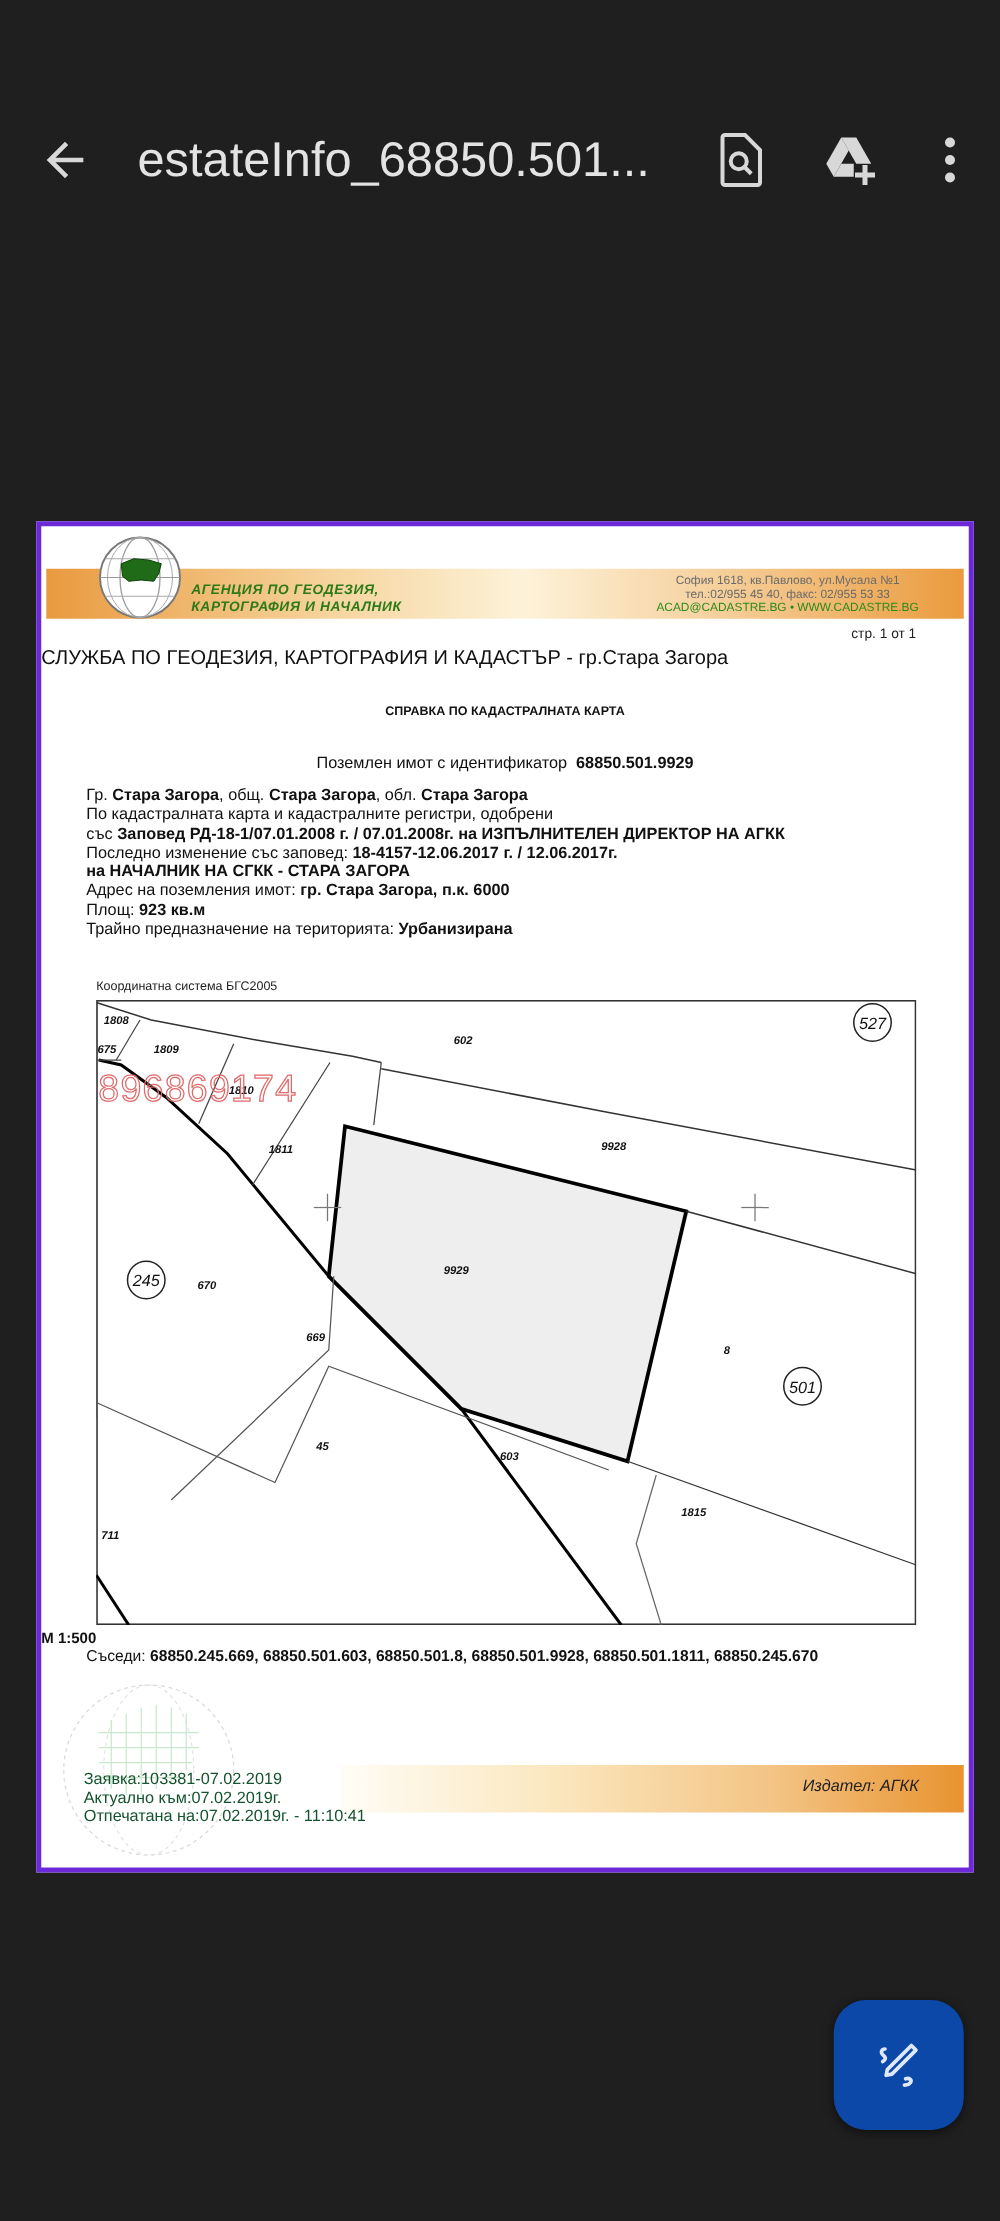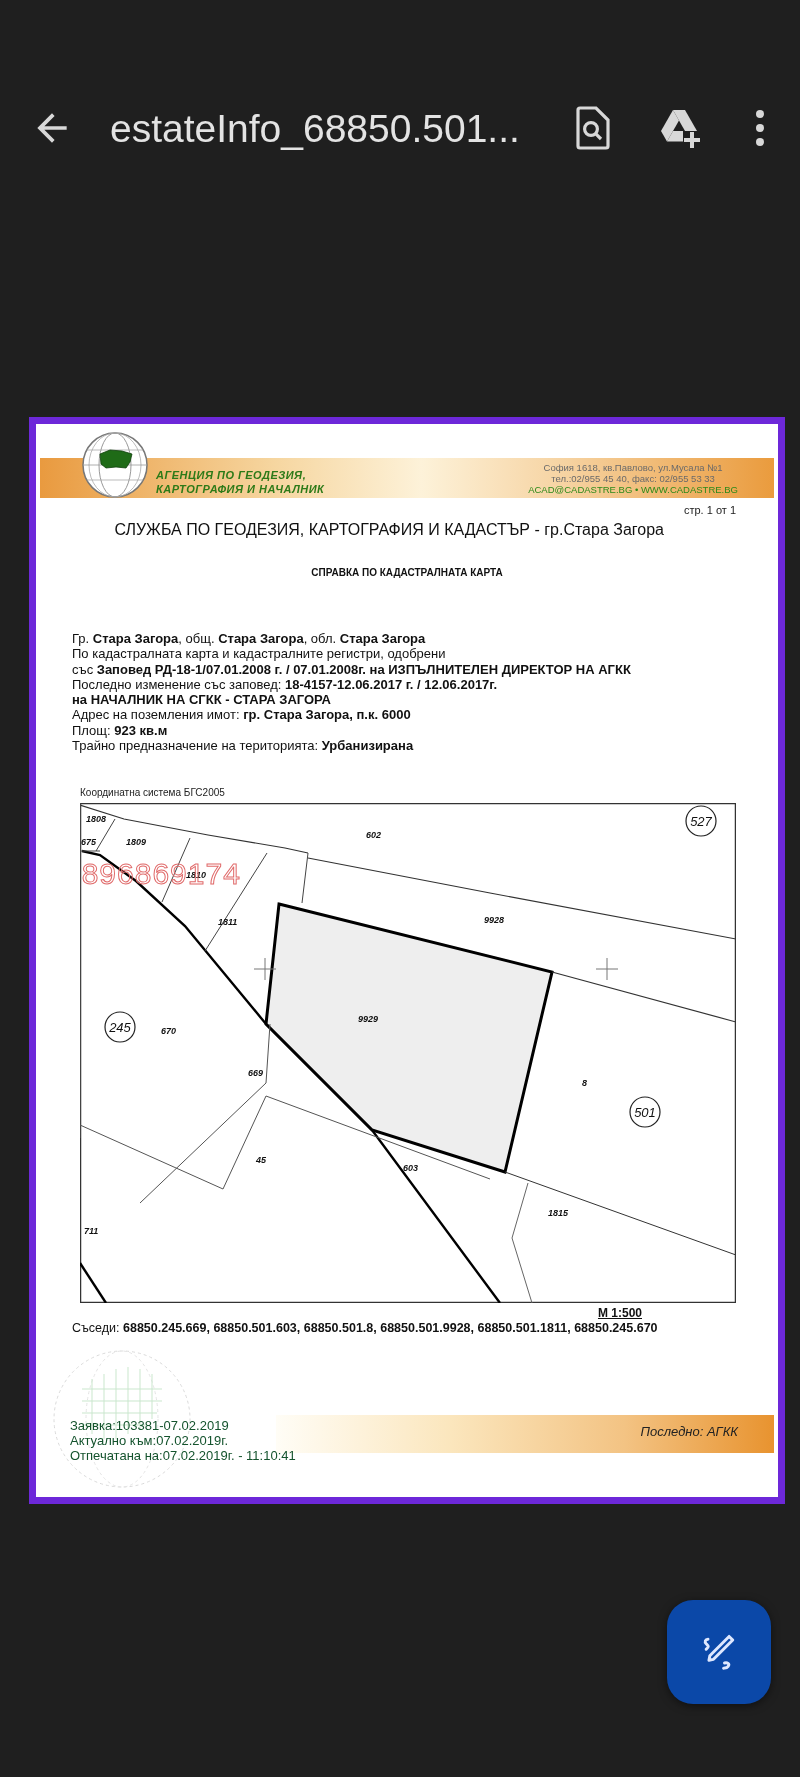--- a/index.html
+++ b/index.html
@@ -5,36 +5,36 @@
   html, body { margin:0; padding:0; }
   body {
     width:800px; height:1777px; background:#1f1f1f; position:relative; overflow:hidden;
     font-family:"Liberation Sans", sans-serif;
   }
   .appbar { position:absolute; left:0; top:80px; width:800px; height:100px;padding-left:20px; }
   .back { position:absolute; left:30px; top:26px; width:44px; height:44px; cursor:pointer; }
   .title { position:absolute; left:110px; top:26px; color:#e3e3e3; font-size:39px; line-height:46px; white-space:nowrap; }
   .act { position:absolute; top:24px; width:48px; height:48px; cursor:pointer; }
 
-  .page { position:absolute; left:29px; top:417px; width:742px; height:1073px; background:#fff; border:7px solid #6d28d9; overflow:hidden; }
+  .page { position:absolute; left:29px; top:417px; width:742px; height:1073px; background:#fff; border:4px solid #6d28d9; overflow:hidden; }
   .hdr-band { position:absolute; left:4px; top:34px; width:734px; height:40px;
     background:linear-gradient(90deg,#e99a3f 0%,#f6d6a0 32%,#fdf2d9 52%,#f6d2a0 72%,#ea9b3d 100%); }
   .globe { position:absolute; left:44px; top:6px; width:70px; height:70px; }
   .agency { position:absolute; left:120px; top:44px; color:#2d7a18; font-size:11px; font-style:italic; font-weight:bold; letter-spacing:0.5px; line-height:14px; }
   .contact { position:absolute; right:40px; top:38px; text-align:center; font-size:9.5px; line-height:11px; color:#6a6a6a; }
   .contact .web { color:#2d8a1a; }
   .pageno { position:absolute; right:42px; top:80px; font-size:11px; color:#222; }
-  .office { position:absolute; left:0; width:628px; top:97px; text-align:right; font-size:16px; color:#111; }
+  .office { position:absolute; left:0; width:628px; top:97px; text-align:left; font-size:16px; color:#111; }
   .doctitle { position:absolute; left:0; width:742px; top:143px; text-align:center; font-size:10px; font-weight:bold; color:#111; }
   .ident { position:absolute; left:0; width:742px; top:181px; text-align:center; font-size:13px; color:#111; }
   .info { position:absolute; left:36px; top:207px; font-size:13px; line-height:15.3px; color:#111; }
   .info b { font-weight:bold; }
   .coordsys { position:absolute; left:44px; top:363px; font-size:10px; color:#222; }
   .map { position:absolute; left:44px; top:379px; width:656px; height:500px; }
-  .scale { position:absolute; left:0; width:606px; top:882px; text-align:right; font-size:12px; font-weight:bold; color:#111;text-decoration:underline; }
+  .scale { position:absolute; left:0; width:606px; top:882px; text-align:left; font-size:12px; font-weight:bold; color:#111; }
   .neighbors { position:absolute; left:36px; top:897px; font-size:12.5px; color:#111; white-space:nowrap; }
   .ftr-band { position:absolute; left:240px; top:991px; width:498px; height:38px;
     background:linear-gradient(90deg,#fffdf6 0%,#fbe6bd 35%,#f3c383 70%,#e8932f 100%); }
   .publisher { position:absolute; right:40px; top:1000px; font-size:13px; font-style:italic; color:#222; }
   .stamp { position:absolute; left:6px; top:915px; width:160px; height:150px; opacity:0.55; }
   .meta { position:absolute; left:34px; top:994px; font-size:13px; line-height:15px; color:#14532d; }
 
   .fab { position:absolute; left:667px; top:1600px; width:104px; height:104px; border-radius:26px; background:#0b48a8;
     box-shadow:0 2px 8px rgba(0,0,0,0.5); cursor:pointer; }
   .fab svg { position:absolute; left:30px; top:30px; }
@@ -90,20 +90,24 @@
   </div>
   <div class="contact">
     <div>София 1618, кв.Павлово, ул.Мусала №1</div>
     <div>тел.:02/955 45 40, факс: 02/955 53 33</div>
     <div class="web">ACAD@CADASTRE.BG • WWW.CADASTRE.BG</div>
   </div>
   <div class="pageno">стр. 1 от 1</div>
 
   <div class="office">СЛУЖБА ПО ГЕОДЕЗИЯ, КАРТОГРАФИЯ И КАДАСТЪР - гр.Стара Загора</div>
   <div class="doctitle">СПРАВКА ПО КАДАСТРАЛНАТА КАРТА</div>
+  <div class="ident">
+    <span>Поземлен имот с  идентификатор</span>&nbsp;
+    <b>68850.501.9929</b>
+  </div>
 
   <div class="info">
     <div><span>Гр.</span> <b>Стара Загора</b><span>, общ.</span> <b>Стара Загора</b><span>, обл.</span> <b>Стара Загора</b></div>
     <div>По кадастралната карта и кадастралните регистри, одобрени</div>
     <div><span>със</span> <b>Заповед РД-18-1/07.01.2008 г. / 07.01.2008г. на ИЗПЪЛНИТЕЛЕН ДИРЕКТОР НА АГКК</b></div>
     <div><span>Последно изменение със заповед:</span> <b>18-4157-12.06.2017 г. / 12.06.2017г.</b></div>
     <div><b>на НАЧАЛНИК НА СГКК - СТАРА ЗАГОРА</b></div>
     <div><span>Адрес на поземления имот:</span> <b>гр. Стара Загора, п.к. 6000</b></div>
     <div><span>Площ:</span> <b>923 кв.м</b></div>
     <div><span>Трайно предназначение на територията:</span> <b>Урбанизирана</b></div>
@@ -191,21 +195,21 @@
         <line x1="98" y1="30" x2="98" y2="90"></line>
         <line x1="110" y1="35" x2="110" y2="80"></line>
       <line x1="40" y1="50" x2="120" y2="50"></line>
         <line x1="40" y1="62" x2="120" y2="62"></line>
         <line x1="40" y1="74" x2="115" y2="74"></line>
         <line x1="40" y1="86" x2="105" y2="86"></line>
     </g>
   </svg>
 
   <div class="ftr-band"></div>
-  <div class="publisher">Последно: АГКК</div>
+  <div class="publisher">Издател: АГКК</div>
   <div class="meta">
     <div>Заявка:103381-07.02.2019</div>
     <div>Актуално към:07.02.2019г.</div>
     <div>Отпечатана на:07.02.2019г. - 11:10:41</div>
   </div>
 </div>
 
 <div class="fab">
   <svg width="44" height="44" viewBox="0 0 24 24">
     <path d="M6 5c-1.5 0-2 1.5-1 2.5s2 1.5 0 3" fill="none" stroke="#dfe8ff" stroke-width="1.6" stroke-linecap="round"></path>

